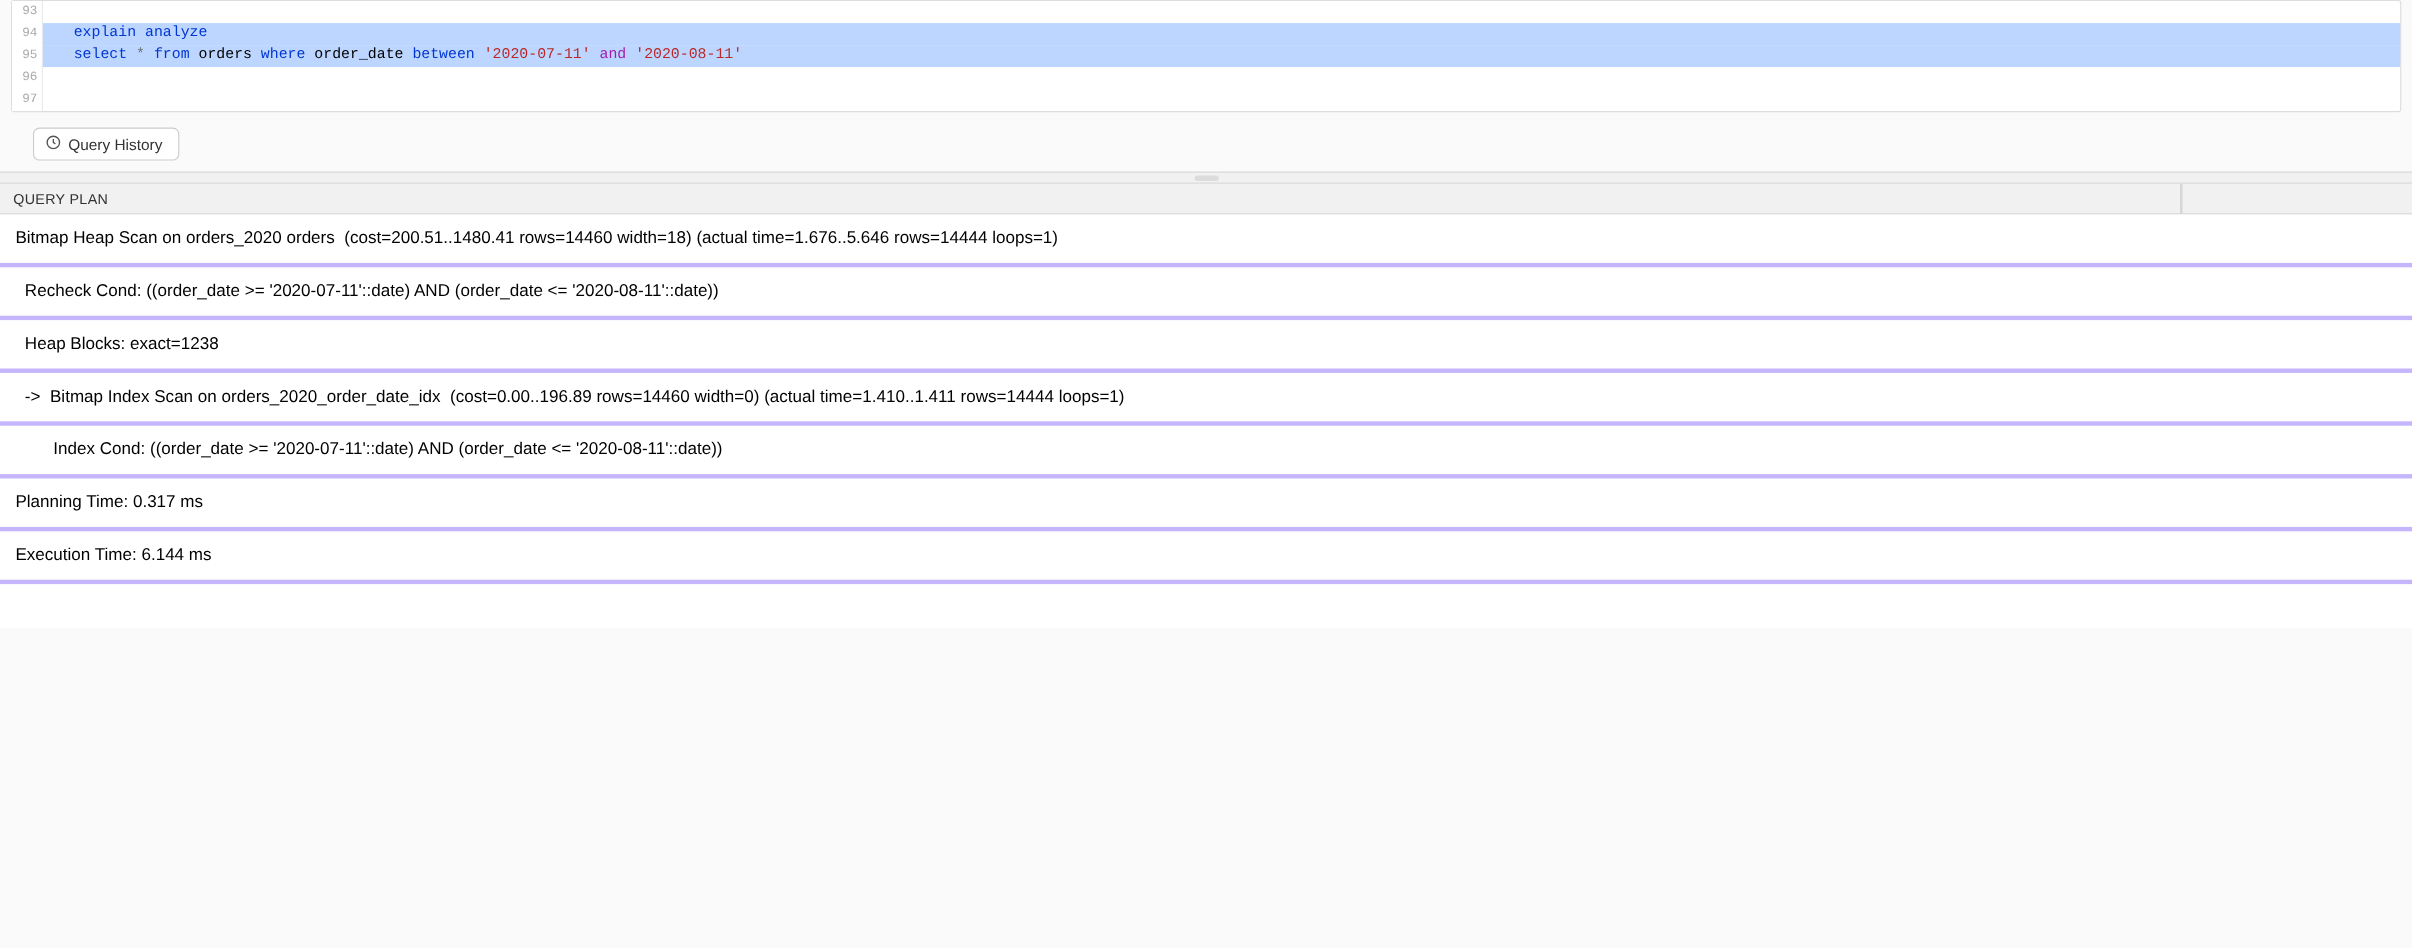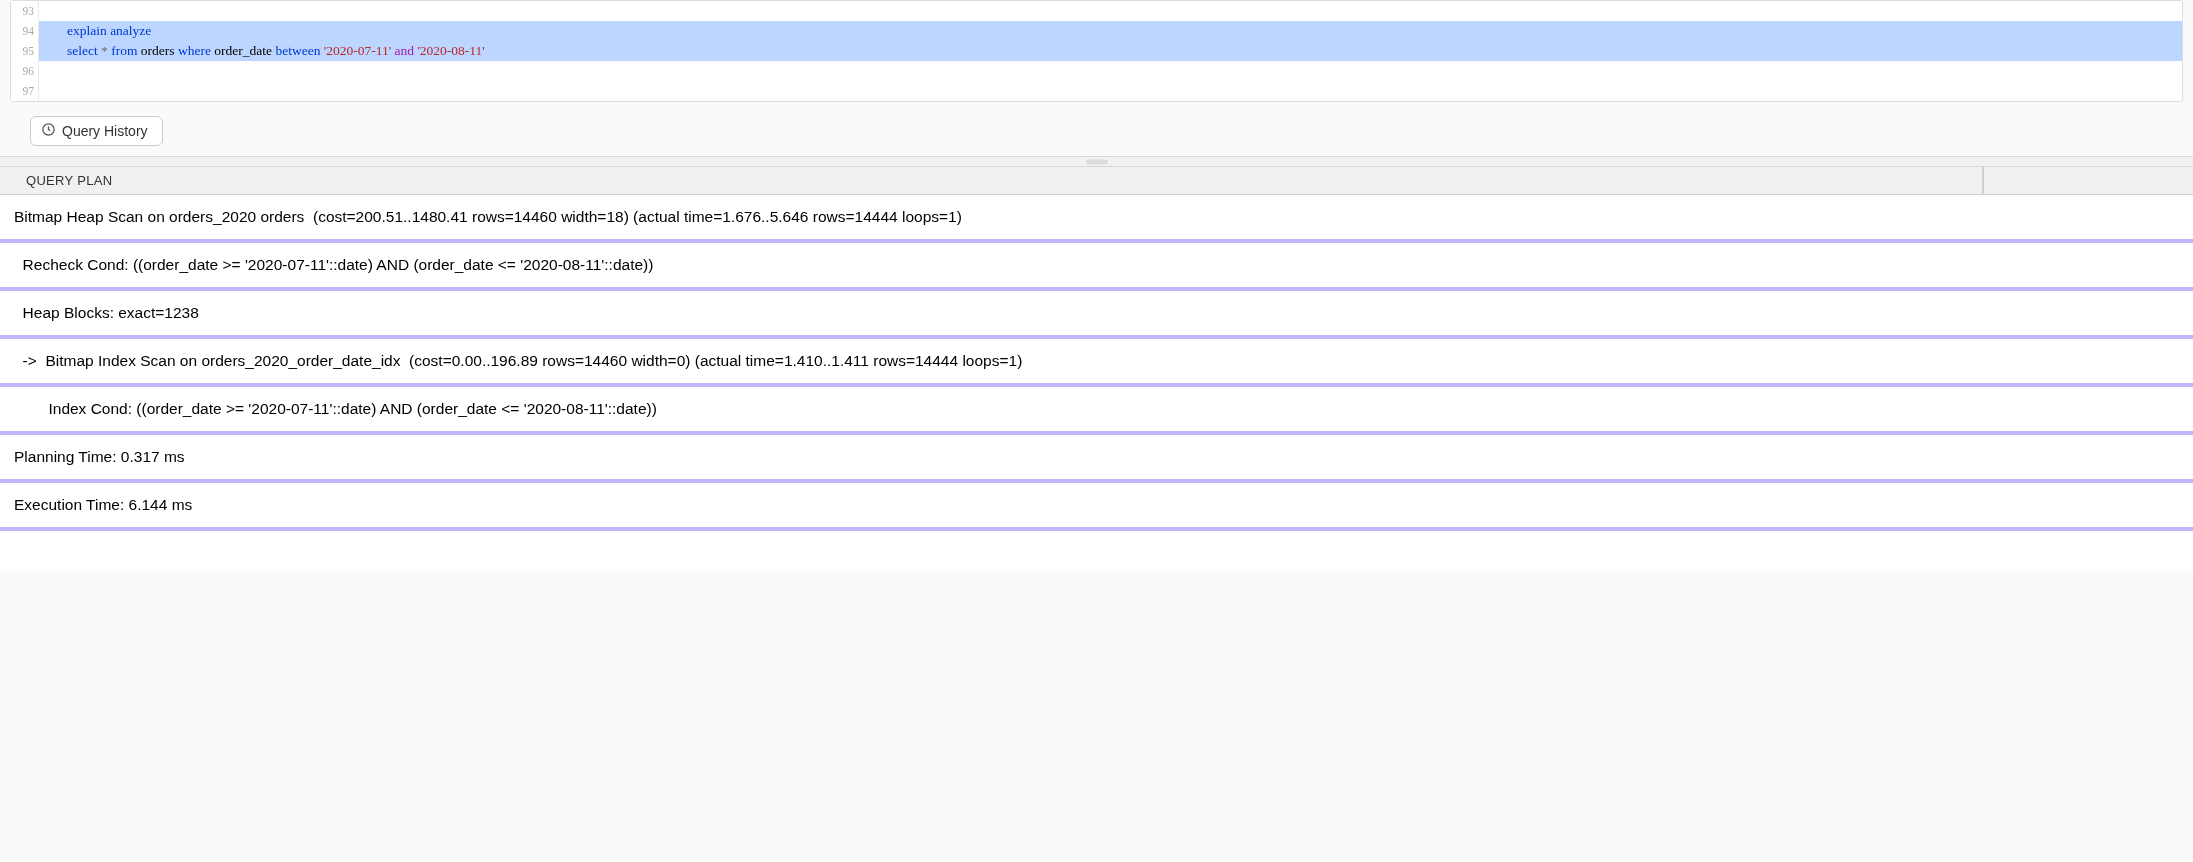--- a/index.html
+++ b/index.html
@@ -14,21 +14,21 @@
       color: #000;
     }
     .editor-area {
       background: #fff;
       border: 1px solid #ddd;
       border-radius: 3px;
       margin: 0 10px 8px 10px;
     }
     .code-line {
       display: flex;
-      font-family: Liberation Serif, serif;
+      font-family: Liberation Mono, monospace;
       font-size: 13.5px;
       line-height: 20px;
     }
     .line-gutter {
       width: 28px;
       text-align: right;
       padding-right: 4px;
       color: #aaa;
       font-size: 11.5px;
       background: #fff;
@@ -91,21 +91,21 @@
       border-radius: 3px;
       background: #dcdcdc;
     }
 
     .results-header {
       background: #f1f1f1;
       border-bottom: 1px solid #d0d0d0;
       display: flex;
     }
     .results-header-col {
-      padding: 6px 26px;
+      padding: 6px 12px;
       font-size: 13px;
       font-weight: 500;
       color: #333;
       border-right: 1px solid #d0d0d0;
       flex: 1;
       letter-spacing: 0.3px;
     }
     .results-header-spacer {
       width: 210px;
       border-left: 1px solid #d0d0d0;

